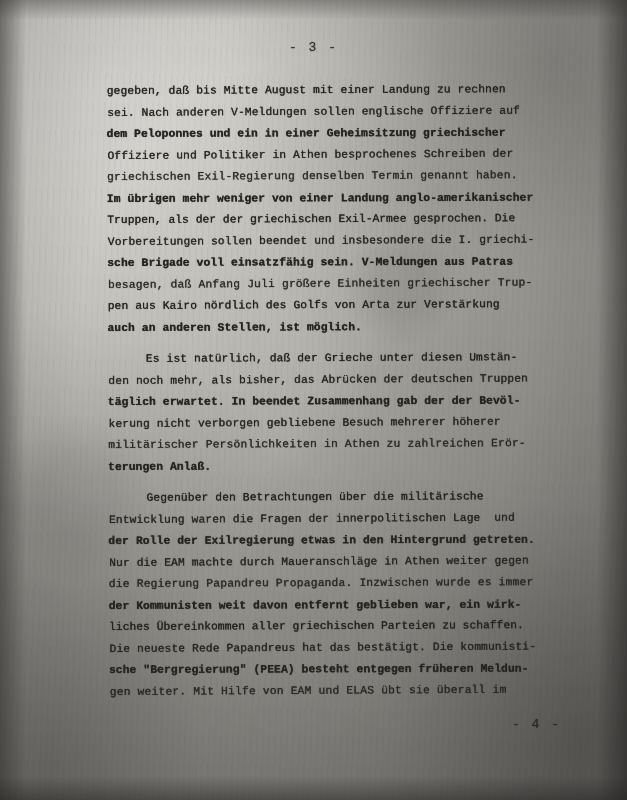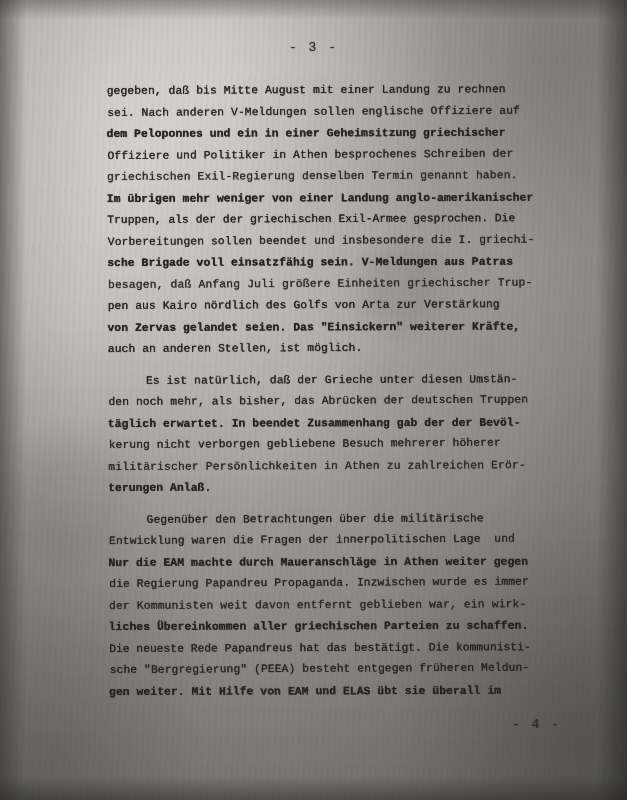--- a/index.html
+++ b/index.html
@@ -132,34 +132,34 @@
         <span class="line">sei. Nach anderen V-Meldungen sollen englische Offiziere auf</span>
         <span class="line">dem Peloponnes und ein in einer Geheimsitzung griechischer</span>
         <span class="line">Offiziere und Politiker in Athen besprochenes Schreiben der</span>
         <span class="line">griechischen Exil-Regierung denselben Termin genannt haben.</span>
         <span class="line">Im übrigen mehr weniger von einer Landung anglo-amerikanischer</span>
         <span class="line">Truppen, als der der griechischen Exil-Armee gesprochen. Die</span>
         <span class="line">Vorbereitungen sollen beendet und insbesondere die I. griechi-</span>
         <span class="line">sche Brigade voll einsatzfähig sein. V-Meldungen aus Patras</span>
         <span class="line">besagen, daß Anfang Juli größere Einheiten griechischer Trup-</span>
         <span class="line">pen aus Kairo nördlich des Golfs von Arta zur Verstärkung</span>
-        <span class="line">von Zervas gelandet seien. Das "Einsickern" weiterer Kräfte,</span>
         <span class="line">auch an anderen Stellen, ist möglich.</span>
       </div>
       <div class="para">
         <span class="line indent">Es ist natürlich, daß der Grieche unter diesen Umstän-</span>
         <span class="line">den noch mehr, als bisher, das Abrücken der deutschen Truppen</span>
         <span class="line">täglich erwartet. In beendet Zusammenhang gab der der Bevöl-</span>
         <span class="line">kerung nicht verborgen gebliebene Besuch mehrerer höherer</span>
         <span class="line">militärischer Persönlichkeiten in Athen zu zahlreichen Erör-</span>
         <span class="line">terungen Anlaß.</span>
       </div>
       <div class="para">
         <span class="line indent">Gegenüber den Betrachtungen über die militärische</span>
         <span class="line">Entwicklung waren die Fragen der innerpolitischen Lage  und</span>
+        <span class="line">der Rolle der Exilregierung etwas in den Hintergrund getreten.</span>
         <span class="line">Nur die EAM machte durch Maueranschläge in Athen weiter gegen</span>
         <span class="line">die Regierung Papandreu Propaganda. Inzwischen wurde es immer</span>
         <span class="line">der Kommunisten weit davon entfernt geblieben war, ein wirk-</span>
         <span class="line">liches Übereinkommen aller griechischen Parteien zu schaffen.</span>
         <span class="line">Die neueste Rede Papandreus hat das bestätigt. Die kommunisti-</span>
         <span class="line">sche "Bergregierung" (PEEA) besteht entgegen früheren Meldun-</span>
         <span class="line">gen weiter. Mit Hilfe von EAM und ELAS übt sie überall im</span>
       </div>
     </div>
 

